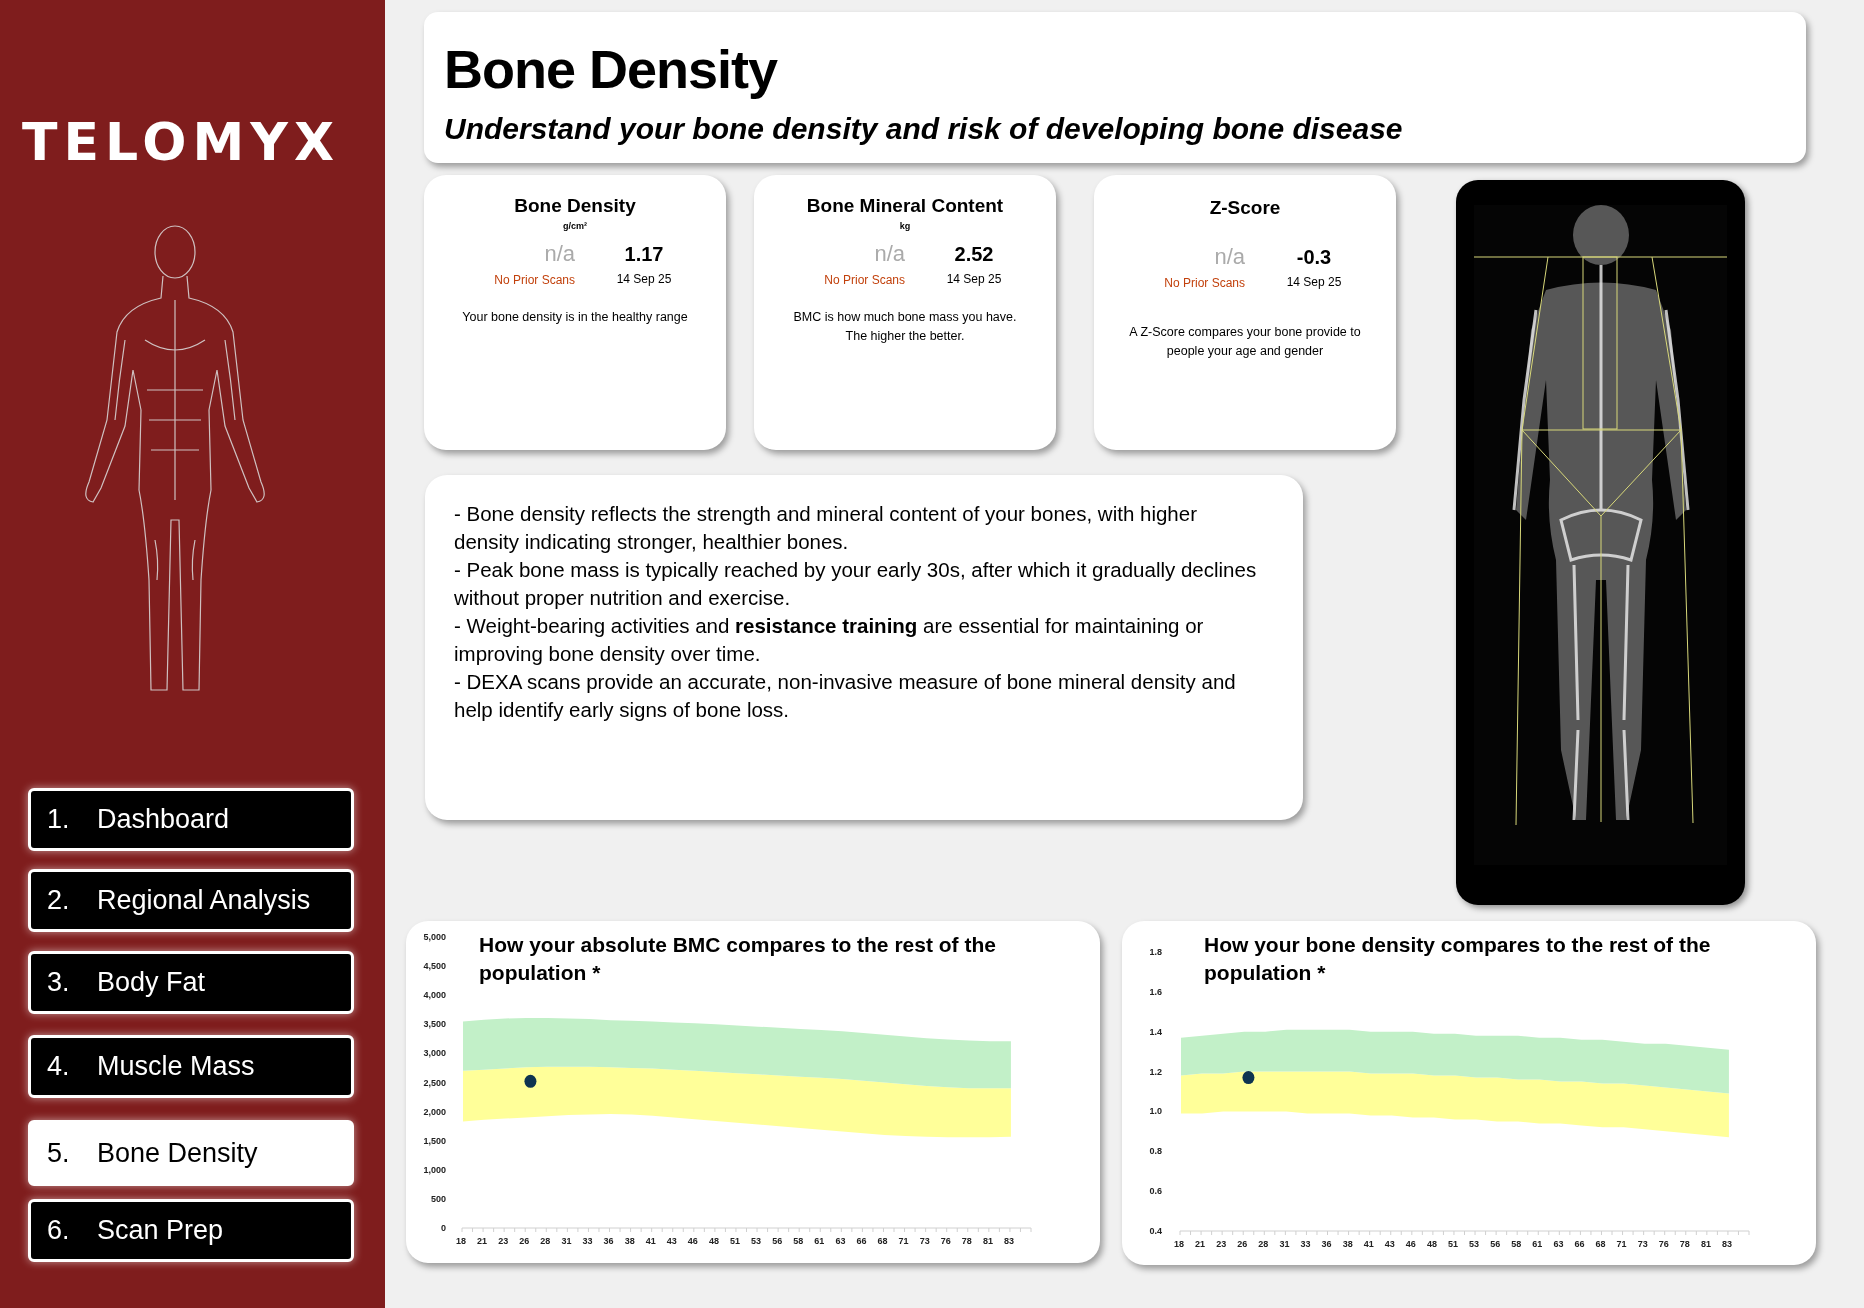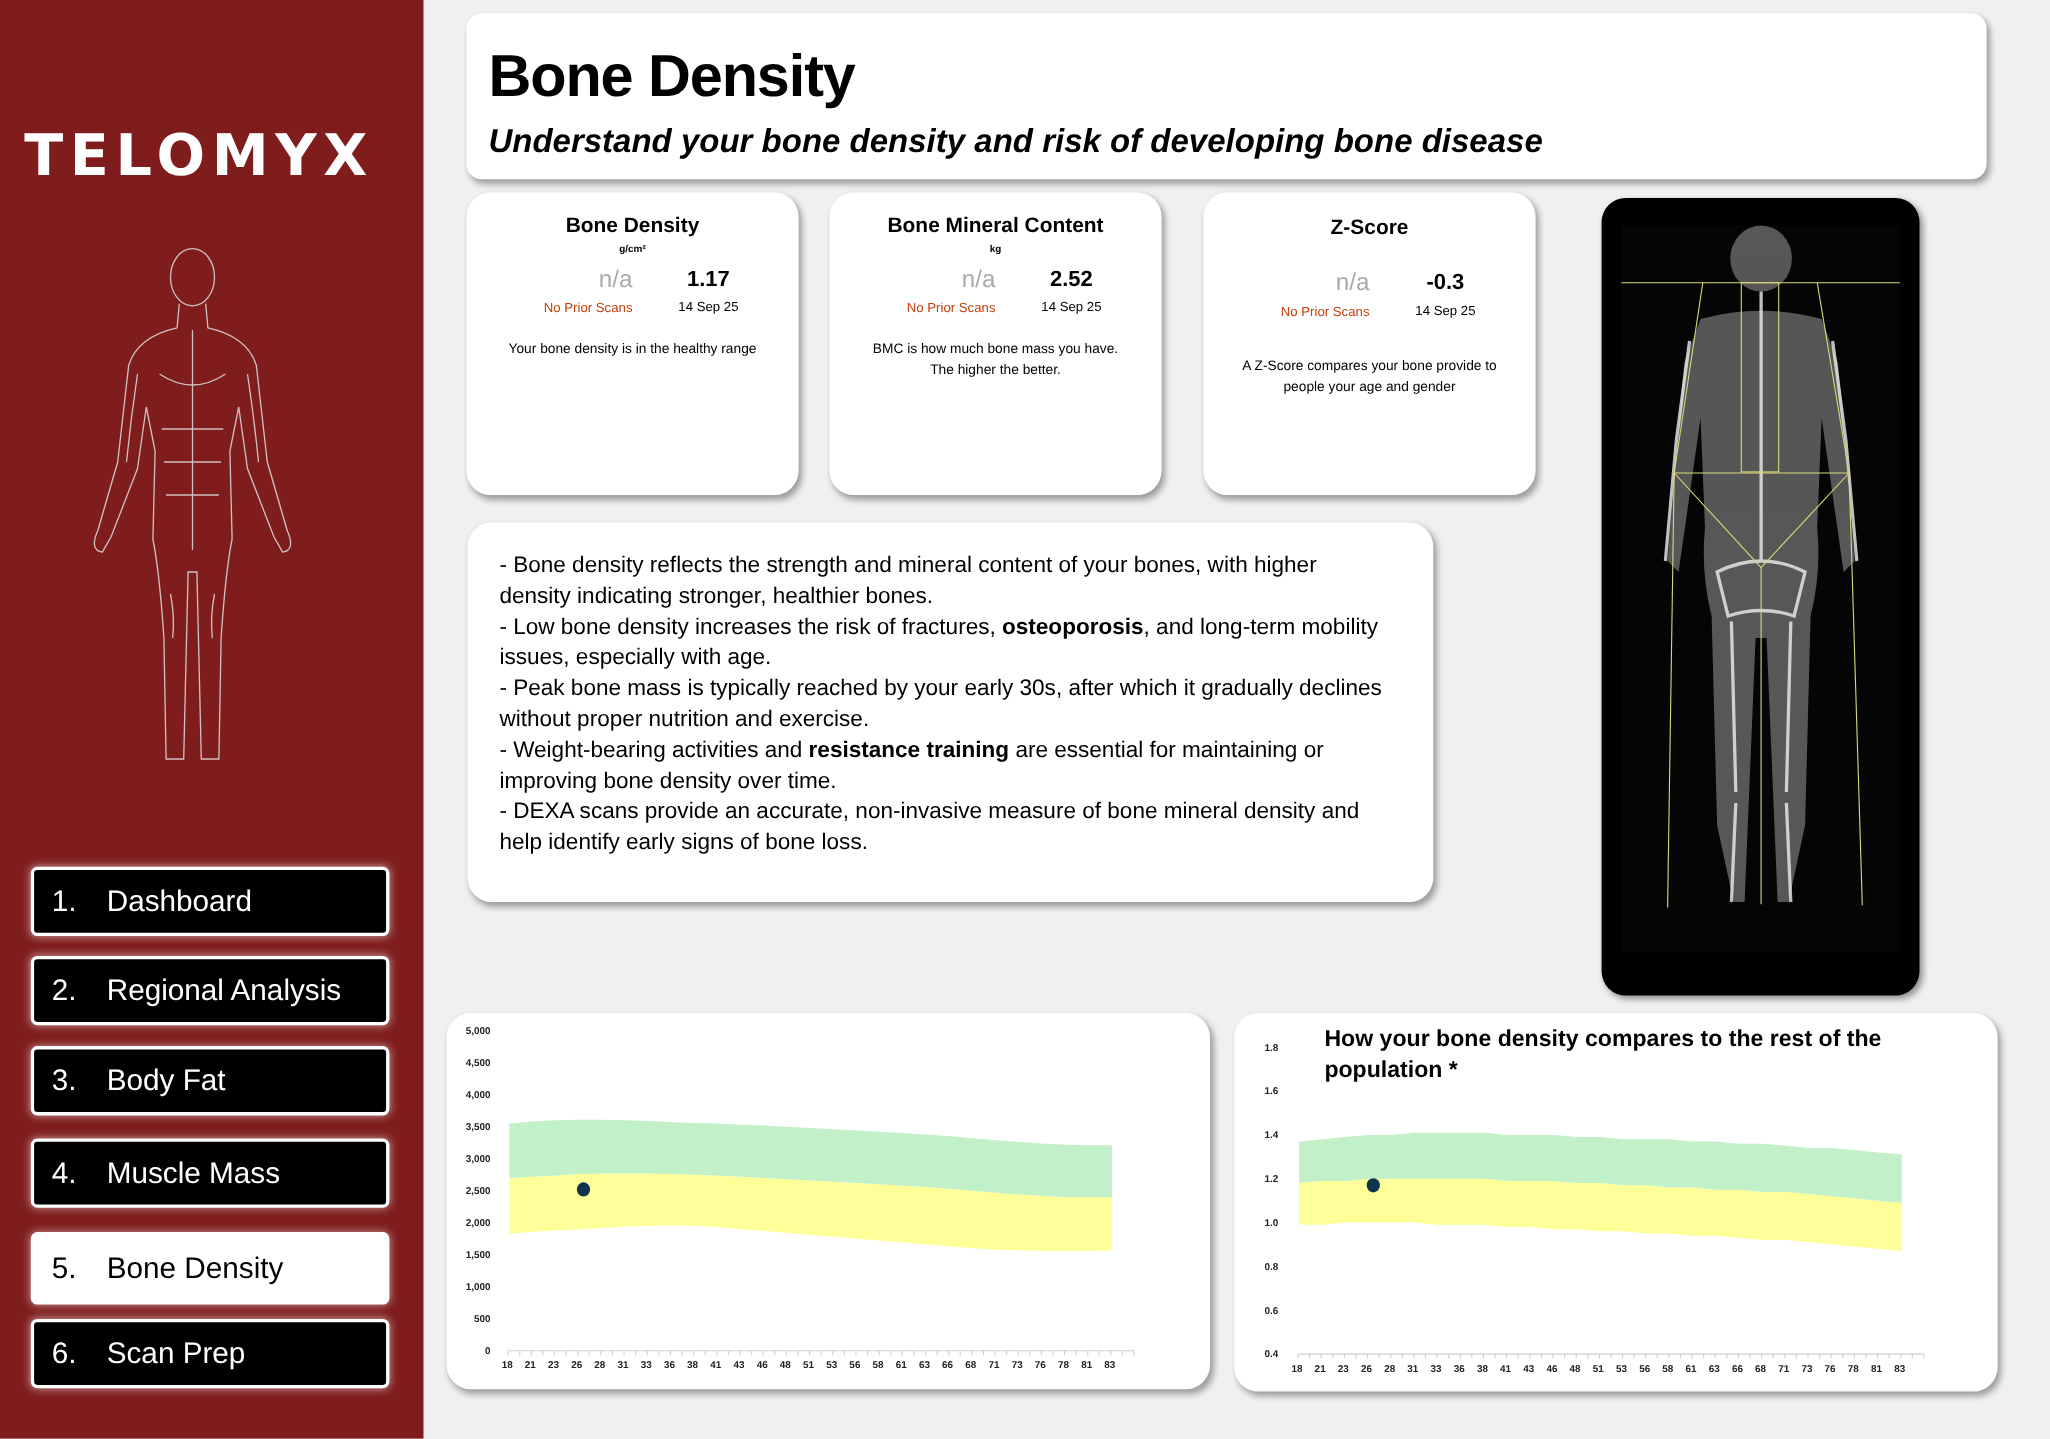--- a/index.html
+++ b/index.html
@@ -151,21 +151,20 @@
       <line x1="145" y1="336" x2="145" y2="642"></line>
       <line x1="66" y1="250" x2="60" y2="645"></line>
       <line x1="225" y1="250" x2="237" y2="643"></line>
     </g>
   </svg>
 </div>
 
 <div class="card info">
   <ul>
     <li><span>- Bone density reflects the strength and mineral content of your bones, with higher density indicating stronger, healthier bones.</span><b></b><span></span></li>
-    <li><span>- Low bone density increases the risk of fractures, </span><b>osteoporosis</b><span>, and long-term mobility issues, especially with age.</span></li>
     <li><span>- Peak bone mass is typically reached by your early 30s, after which it gradually declines without proper nutrition and exercise.</span><b></b><span></span></li>
     <li><span>- Weight-bearing activities and </span><b>resistance training</b><span> are essential for maintaining or improving bone density over time.</span></li>
     <li><span>- DEXA scans provide an accurate, non-invasive measure of bone mineral density and help identify early signs of bone loss.</span><b></b><span></span></li>
   </ul>
 </div>
 
 <div class="card chart-card" style="left:406px">
   <svg id="chart0" width="694" height="342">
       <path d="M57 149.85999999999999 L78.07407407407408 148.696 L99.14814814814815 147.53199999999998 L120.22222222222223 146.368 L141.2962962962963 145.78599999999997 L162.37037037037038 145.78599999999997 L183.44444444444446 145.78599999999997 L204.51851851851853 146.368 L225.5925925925926 146.95 L246.66666666666669 147.53199999999998 L267.74074074074076 148.696 L288.81481481481484 149.85999999999999 L309.8888888888889 151.024 L330.962962962963 152.188 L352.03703703703707 153.352 L373.1111111111112 154.516 L394.1851851851852 155.68 L415.25925925925924 156.844 L436.33333333333337 158.008 L457.40740740740745 159.754 L478.4814814814815 161.5 L499.5555555555556 163.246 L520.6296296296297 164.992 L541.7037037037037 166.156 L562.7777777777778 167.32 L583.851851851852 167.32 L604.925925925926 167.32 L604.925925925926 215.626 L583.851851851852 216.208 L562.7777777777778 216.208 L541.7037037037037 216.208 L520.6296296296297 215.626 L499.5555555555556 215.04399999999998 L478.4814814814815 213.88 L457.40740740740745 212.13400000000001 L436.33333333333337 210.38799999999998 L415.25925925925924 208.642 L394.1851851851852 206.89600000000002 L373.1111111111112 205.15 L352.03703703703707 203.404 L330.962962962963 201.65800000000002 L309.8888888888889 199.912 L288.81481481481484 198.166 L267.74074074074076 196.42000000000002 L246.66666666666669 194.67399999999998 L225.5925925925926 193.51 L204.51851851851853 192.928 L183.44444444444446 193.51 L162.37037037037038 194.09199999999998 L141.2962962962963 195.256 L120.22222222222223 196.42000000000002 L99.14814814814815 197.584 L78.07407407407408 198.748 L57 200.494 Z" fill="#ffff99"></path>
       <path d="M57 100.39000000000001 L78.07407407407408 98.644 L99.14814814814815 97.48000000000002 L120.22222222222223 96.898 L141.2962962962963 96.898 L162.37037037037038 97.48000000000002 L183.44444444444446 98.06200000000001 L204.51851851851853 99.226 L225.5925925925926 99.80800000000002 L246.66666666666669 100.39000000000001 L267.74074074074076 101.554 L288.81481481481484 102.13600000000002 L309.8888888888889 103.30000000000001 L330.962962962963 104.46400000000003 L352.03703703703707 105.62800000000001 L373.1111111111112 106.79200000000003 L394.1851851851852 107.95599999999999 L415.25925925925924 109.11999999999998 L436.33333333333337 110.28399999999999 L457.40740740740745 112.03 L478.4814814814815 113.77599999999998 L499.5555555555556 115.52199999999999 L520.6296296296297 117.268 L541.7037037037037 118.43199999999999 L562.7777777777778 119.596 L583.851851851852 120.178 L604.925925925926 120.178 L604.925925925926 167.32 L583.851851851852 167.32 L562.7777777777778 167.32 L541.7037037037037 166.156 L520.6296296296297 164.992 L499.5555555555556 163.246 L478.4814814814815 161.5 L457.40740740740745 159.754 L436.33333333333337 158.008 L415.25925925925924 156.844 L394.1851851851852 155.68 L373.1111111111112 154.516 L352.03703703703707 153.352 L330.962962962963 152.188 L309.8888888888889 151.024 L288.81481481481484 149.85999999999999 L267.74074074074076 148.696 L246.66666666666669 147.53199999999998 L225.5925925925926 146.95 L204.51851851851853 146.368 L183.44444444444446 145.78599999999997 L162.37037037037038 145.78599999999997 L141.2962962962963 145.78599999999997 L120.22222222222223 146.368 L99.14814814814815 147.53199999999998 L78.07407407407408 148.696 L57 149.85999999999999 Z" fill="#c2f0c8"></path>
@@ -258,20 +257,21 @@
       <text x="455.4611111111111" y="323" text-anchor="middle" class="tick">66</text>
       <text x="476.5351851851852" y="323" text-anchor="middle" class="tick">68</text>
       <text x="497.60925925925926" y="323" text-anchor="middle" class="tick">71</text>
       <text x="518.6833333333333" y="323" text-anchor="middle" class="tick">73</text>
       <text x="539.7574074074074" y="323" text-anchor="middle" class="tick">76</text>
       <text x="560.8314814814814" y="323" text-anchor="middle" class="tick">78</text>
       <text x="581.9055555555556" y="323" text-anchor="middle" class="tick">81</text>
       <text x="602.9796296296296" y="323" text-anchor="middle" class="tick">83</text>
       <ellipse cx="124.43703703703704" cy="160.336" rx="6" ry="6.5" fill="#0e3450"></ellipse>
     </svg>
+  <div class="ctitle" style="left:73px">How your absolute BMC compares to the rest of the population *</div>
 </div>
 
 <div class="card chart-card" style="left:1122px; height:344px;">
   <svg id="chart1" width="694" height="344">
       <path d="M59 154.55714285714285 L80.07407407407408 152.56428571428572 L101.14814814814815 152.56428571428572 L122.22222222222223 150.57142857142858 L143.2962962962963 150.57142857142858 L164.37037037037038 150.57142857142858 L185.44444444444446 150.57142857142858 L206.51851851851853 150.57142857142858 L227.5925925925926 150.57142857142858 L248.66666666666669 152.56428571428572 L269.74074074074076 152.56428571428572 L290.81481481481484 152.56428571428572 L311.8888888888889 154.55714285714285 L332.962962962963 154.55714285714285 L354.03703703703707 156.55 L375.1111111111112 156.55 L396.1851851851852 158.54285714285714 L417.25925925925924 158.54285714285714 L438.33333333333337 160.53571428571428 L459.40740740740745 160.53571428571428 L480.4814814814815 162.52857142857147 L501.5555555555556 162.52857142857147 L522.6296296296297 164.5214285714286 L543.7037037037037 166.5142857142857 L564.7777777777778 168.50714285714284 L585.851851851852 170.49999999999997 L606.925925925926 172.49285714285713 L606.925925925926 216.3357142857143 L585.851851851852 214.34285714285716 L564.7777777777778 212.35 L543.7037037037037 210.35714285714286 L522.6296296296297 208.3642857142857 L501.5555555555556 206.37142857142857 L480.4814814814815 206.37142857142857 L459.40740740740745 204.37857142857143 L438.33333333333337 202.3857142857143 L417.25925925925924 202.3857142857143 L396.1851851851852 200.39285714285714 L375.1111111111112 200.39285714285714 L354.03703703703707 198.4 L332.962962962963 198.4 L311.8888888888889 196.40714285714284 L290.81481481481484 196.40714285714284 L269.74074074074076 194.4142857142857 L248.66666666666669 194.4142857142857 L227.5925925925926 192.42142857142858 L206.51851851851853 192.42142857142858 L185.44444444444446 192.42142857142858 L164.37037037037038 190.42857142857142 L143.2962962962963 190.42857142857142 L122.22222222222223 190.42857142857142 L101.14814814814815 190.42857142857142 L80.07407407407408 192.42142857142858 L59 192.42142857142858 Z" fill="#ffff99"></path>
       <path d="M59 116.69285714285712 L80.07407407407408 114.70000000000002 L101.14814814814815 112.70714285714288 L122.22222222222223 110.71428571428572 L143.2962962962963 110.71428571428572 L164.37037037037038 108.72142857142862 L185.44444444444446 108.72142857142862 L206.51851851851853 108.72142857142862 L227.5925925925926 108.72142857142862 L248.66666666666669 110.71428571428572 L269.74074074074076 110.71428571428572 L290.81481481481484 110.71428571428572 L311.8888888888889 112.70714285714288 L332.962962962963 112.70714285714288 L354.03703703703707 114.70000000000002 L375.1111111111112 114.70000000000002 L396.1851851851852 114.70000000000002 L417.25925925925924 116.69285714285712 L438.33333333333337 116.69285714285712 L459.40740740740745 118.68571428571425 L480.4814814814815 118.68571428571425 L501.5555555555556 120.67857142857139 L522.6296296296297 122.67142857142855 L543.7037037037037 122.67142857142855 L564.7777777777778 124.66428571428568 L585.851851851852 126.65714285714282 L606.925925925926 128.65 L606.925925925926 172.49285714285713 L585.851851851852 170.49999999999997 L564.7777777777778 168.50714285714284 L543.7037037037037 166.5142857142857 L522.6296296296297 164.5214285714286 L501.5555555555556 162.52857142857147 L480.4814814814815 162.52857142857147 L459.40740740740745 160.53571428571428 L438.33333333333337 160.53571428571428 L417.25925925925924 158.54285714285714 L396.1851851851852 158.54285714285714 L375.1111111111112 156.55 L354.03703703703707 156.55 L332.962962962963 154.55714285714285 L311.8888888888889 154.55714285714285 L290.81481481481484 152.56428571428572 L269.74074074074076 152.56428571428572 L248.66666666666669 152.56428571428572 L227.5925925925926 150.57142857142858 L206.51851851851853 150.57142857142858 L185.44444444444446 150.57142857142858 L164.37037037037038 150.57142857142858 L143.2962962962963 150.57142857142858 L122.22222222222223 150.57142857142858 L101.14814814814815 152.56428571428572 L80.07407407407408 152.56428571428572 L59 154.55714285714285 Z" fill="#c2f0c8"></path>
       <text x="40" y="313" text-anchor="end" class="tick">0.4</text>
       <text x="40" y="273.14285714285717" text-anchor="end" class="tick">0.6</text>
       <text x="40" y="233.28571428571428" text-anchor="end" class="tick">0.8</text>
       <text x="40" y="193.42857142857144" text-anchor="end" class="tick">1.0</text>

